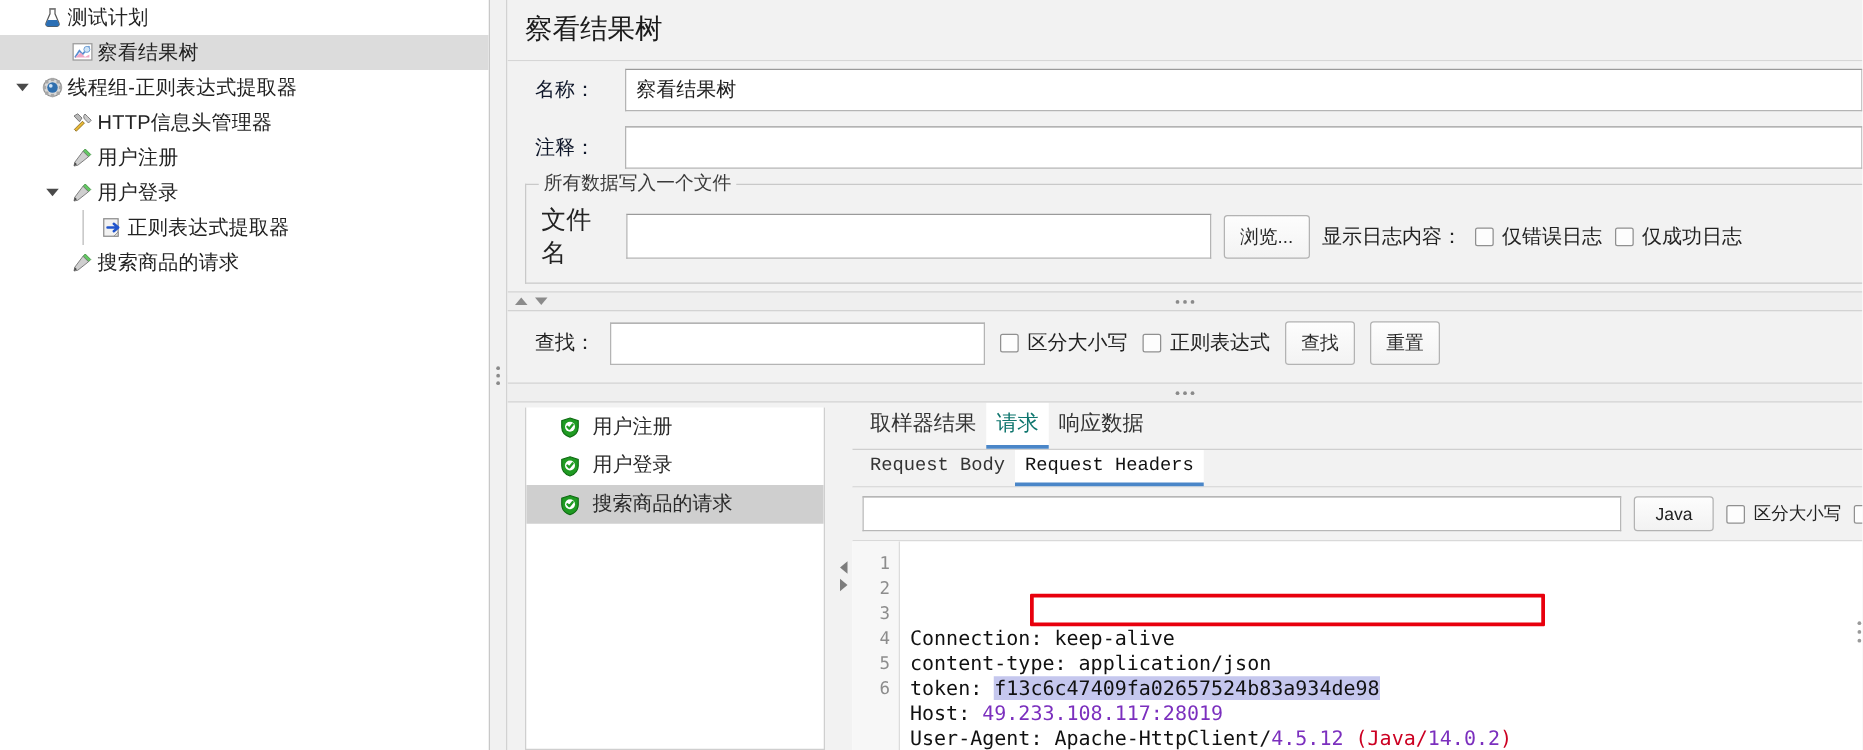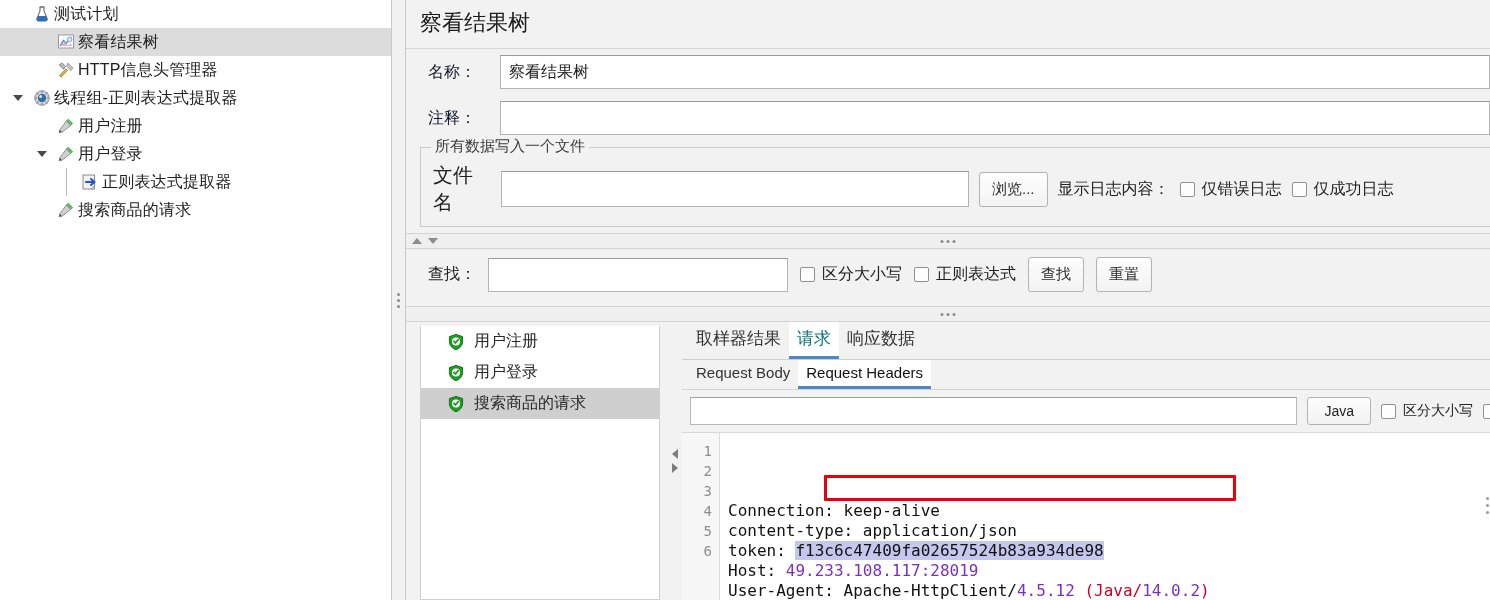--- a/index.html
+++ b/index.html
@@ -218,20 +218,21 @@
     cursor: pointer;
     border-bottom: 3px solid transparent;
     white-space: nowrap;
   }
   .tab.active { background: #ffffff; border-bottom-color: #4a86c8; color: #0f766e; }
   .subtabstrip {
     display: flex; align-items: flex-end;
     padding-left: 6px;
     background: #f2f2f2;
     border-bottom: 1px solid #d4d4d4;
+    font-family: Liberation Mono, monospace;
   }
   .subtab {
     padding: 4px 8px 5px 8px;
     font-size: 15px; color: #333;
     cursor: pointer;
     border-bottom: 3px solid transparent;
     white-space: nowrap;
   }
   .subtab.active { background: #ffffff; border-bottom-color: #4a86c8; color: #111; }
 
@@ -322,51 +323,51 @@
           <span class="ticon">
             <svg width="18" height="18" viewBox="0 0 18 18">
               <rect x="1.5" y="2" width="15" height="13" fill="#ffffff" stroke="#9a9a9a" stroke-width="1"></rect>
               <path d="M3 13 L6.5 7.5 L9 10.5 L14.5 4" fill="none" stroke="#5a8fd0" stroke-width="1.4"></path>
               <path d="M3 13 L7.5 9 L11 12.5 L14.5 10.5 L14.5 13 Z" fill="#f0a7c5"></path>
               <circle cx="12.5" cy="6.5" r="2.4" fill="#cfe4f7" stroke="#6fa0d6" stroke-width="0.8"></circle>
             </svg>
           </span>
           <span class="tlabel">察看结果树</span>
         </div>
-        <div class="tree-row indent-2">
-          <span class="tw"></span>
-          <span class="ticon">
-            <svg width="18" height="18" viewBox="0 0 18 18">
-              <path d="M2.5 14.5 L9 8 L10.5 9.5 L4 16 Z" fill="#e8b836" stroke="#8a6c1c" stroke-width="0.7"></path>
-              <path d="M11 2.2 L13.2 4.4 L16 7.2 L13.8 9.4 L11 6.6 C9.6 5.2 9.6 3.6 11 2.2 Z" fill="#c9c9c9" stroke="#6e6e6e" stroke-width="0.7"></path>
-              <path d="M2.2 3.8 L5.2 2 L8.6 5.4 L6.6 8.4 Z" fill="#b9b9b9" stroke="#6e6e6e" stroke-width="0.7"></path>
-            </svg>
-          </span>
-          <span class="tlabel">HTTP信息头管理器</span>
-        </div>
         <div class="tree-row indent-1">
           <span class="tw">
             <span class="twist"></span>
           </span>
           <span class="ticon">
             <svg width="18" height="18" viewBox="0 0 18 18">
               <circle cx="9" cy="9" r="7.2" fill="#d9d9d9" stroke="#8f8f8f" stroke-width="1"></circle>
               <rect x="14.10" y="7.70" width="2.6" height="2.6" fill="#a8a8a8"></rect>
               <rect x="12.23" y="12.23" width="2.6" height="2.6" fill="#a8a8a8"></rect>
               <rect x="7.70" y="14.10" width="2.6" height="2.6" fill="#a8a8a8"></rect>
               <rect x="3.17" y="12.23" width="2.6" height="2.6" fill="#a8a8a8"></rect>
               <rect x="1.30" y="7.70" width="2.6" height="2.6" fill="#a8a8a8"></rect>
               <rect x="3.17" y="3.17" width="2.6" height="2.6" fill="#a8a8a8"></rect>
               <rect x="7.70" y="1.30" width="2.6" height="2.6" fill="#a8a8a8"></rect>
               <rect x="12.23" y="3.17" width="2.6" height="2.6" fill="#a8a8a8"></rect>
               <circle cx="9" cy="9" r="4.2" fill="#2f6fae"></circle>
               <circle cx="7.6" cy="7.6" r="1.5" fill="#cfe4f7"></circle>
             </svg>
           </span>
           <span class="tlabel">线程组-正则表达式提取器</span>
+        </div>
+        <div class="tree-row indent-2">
+          <span class="tw"></span>
+          <span class="ticon">
+            <svg width="18" height="18" viewBox="0 0 18 18">
+              <path d="M2.5 14.5 L9 8 L10.5 9.5 L4 16 Z" fill="#e8b836" stroke="#8a6c1c" stroke-width="0.7"></path>
+              <path d="M11 2.2 L13.2 4.4 L16 7.2 L13.8 9.4 L11 6.6 C9.6 5.2 9.6 3.6 11 2.2 Z" fill="#c9c9c9" stroke="#6e6e6e" stroke-width="0.7"></path>
+              <path d="M2.2 3.8 L5.2 2 L8.6 5.4 L6.6 8.4 Z" fill="#b9b9b9" stroke="#6e6e6e" stroke-width="0.7"></path>
+            </svg>
+          </span>
+          <span class="tlabel">HTTP信息头管理器</span>
         </div>
         <div class="tree-row indent-2">
           <span class="tw"></span>
           <span class="ticon">
             <svg width="18" height="18" viewBox="0 0 18 18">
               <path d="M11.2 2.2 L15.6 6.6 L13.8 8.4 L9.4 4 Z" fill="#63c663" stroke="#3f8f3f" stroke-width="0.7"></path>
               <path d="M9.4 4 L13.8 8.4 L5.2 15.2 L2.2 15.8 L2.8 12.8 Z" fill="#cfcfcf" stroke="#707070" stroke-width="0.7"></path>
               <path d="M2.2 15.8 L2.8 12.8 L4.6 14.4 Z" fill="#4a4a4a"></path>
             </svg>
           </span>

